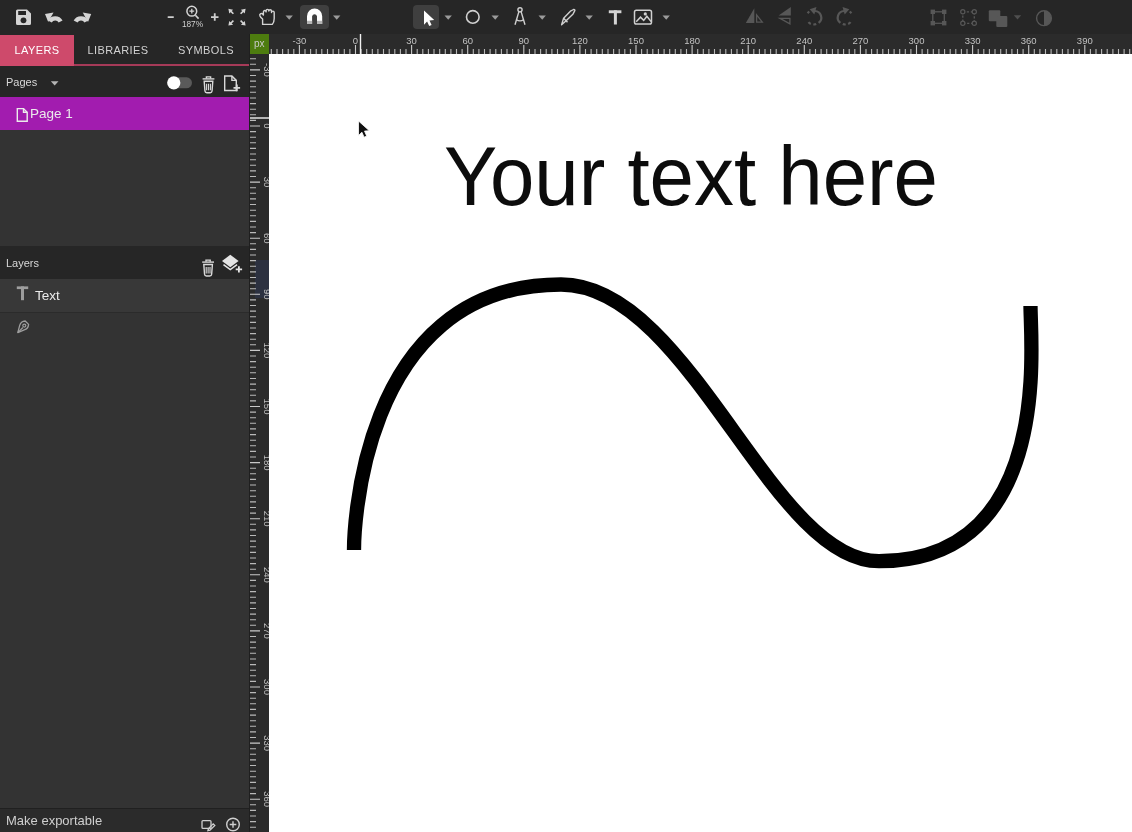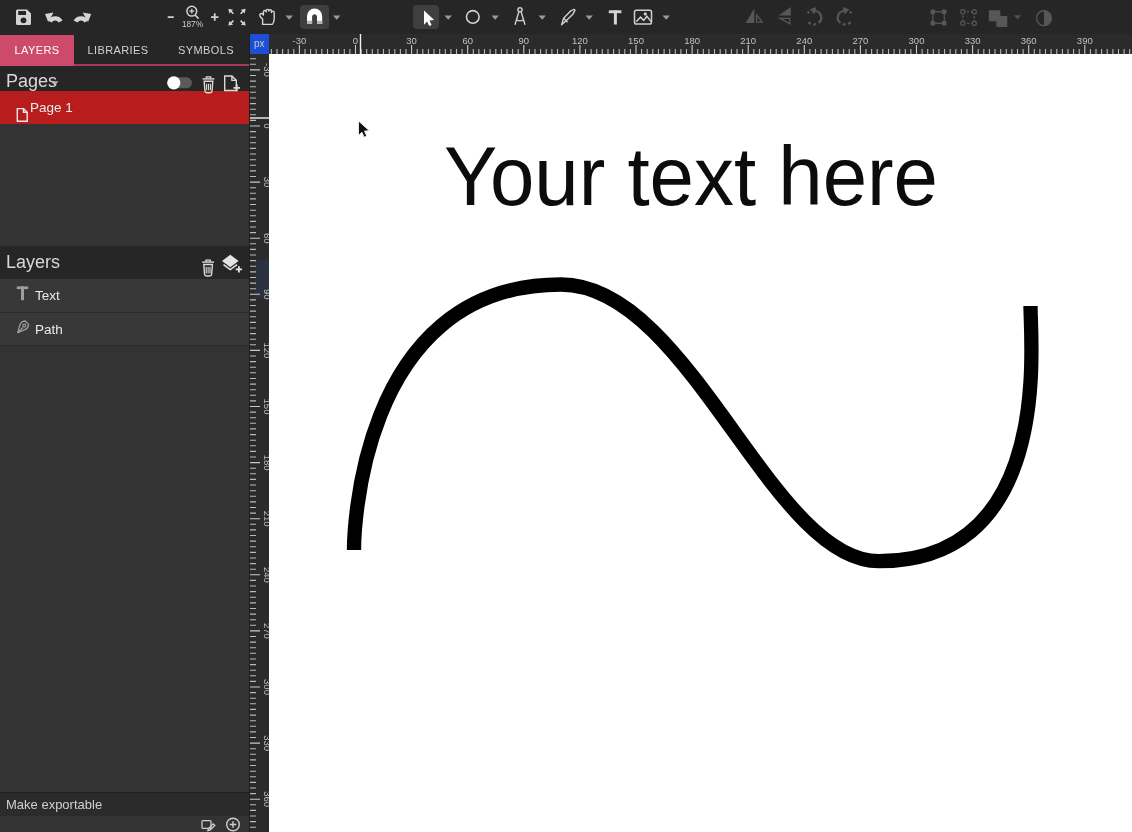--- a/index.html
+++ b/index.html
@@ -9,29 +9,29 @@
   #sidebar{left:0;top:34px;width:250px;height:798px;background:#333333;text-decoration:underline;}
   #tabs{left:0;top:0;width:250px;height:30px;background:#262626;}
   .tab{position:absolute;top:1px;height:29px;display:flex;align-items:center;justify-content:center;
        font-size:11px;letter-spacing:.4px;color:#d2d2d2;}
   #tab1{left:0;width:74px;background:#ce4a6b;color:#ffffff;}
   #tab2{left:74px;width:88px;}
   #tab3{left:162px;width:88px;text-align:center;}
   #tabline{left:0;top:30px;width:250px;height:2px;background:#a63a58;}
   #tabline2{left:0;top:30px;width:74px;height:2px;background:#ce4a6b;}
   #pageshdr{left:0;top:32px;width:250px;height:31px;background:#262626;}
-  #page1row{left:0;top:57px;width:250px;height:33px;background:#b91c1c;}
+  #page1row{left:0;top:63px;width:250px;height:33px;background:#a21caf;}
   #pagesarea{left:0;top:96px;width:250px;height:116px;background:#333333;}
   #layershdr{left:0;top:212px;width:250px;height:33px;background:#262626;}
   #textrow{left:0;top:245px;width:250px;height:34px;background:#383838;border-bottom:1px solid #2b2b2b;box-sizing:border-box;padding-left:41px;}
   #pathrow{left:0;top:279px;width:250px;height:33px;background:#383838;border-bottom:1px solid #2b2b2b;box-sizing:border-box;}
-  #bottombar{left:0;top:758px;width:250px;height:24px;background:#2b2b2b;border-top:1px solid #202020;box-sizing:border-box;padding-left:16px;}
-  .hdrtext{position:absolute;left:6px;top:0;height:100%;display:flex;align-items:center;font-size:18px;color:#d8d8d8;}
+  #bottombar{left:0;top:774px;width:250px;height:24px;background:#2b2b2b;border-top:1px solid #202020;box-sizing:border-box;padding-left:16px;}
+  .hdrtext{position:absolute;left:6px;top:0;height:100%;display:flex;align-items:center;font-size:11px;color:#d8d8d8;}
   .rowtext{position:absolute;left:35px;top:0;height:100%;display:flex;align-items:center;font-size:13.5px;color:#ebebeb;}
-  #corner{left:250px;top:34px;width:19px;height:20px;background:#1d4ed8;color:#c9c9c9;font-size:10px;}
+  #corner{left:250px;top:34px;width:19px;height:20px;background:#4d7c0f;color:#c9c9c9;font-size:10px;}
   #hruler{left:269px;top:34px;width:863px;height:20px;background:#2b2b2b;}
   #vruler{left:250px;top:54px;width:19px;height:778px;background:#2b2b2b;}
   #canvas{left:269px;top:54px;width:863px;height:778px;background:#ffffff;}
   #sideborder{left:249px;top:34px;width:1px;height:798px;background:#1f1f1f;}
 </style>
 </head>
 <body>
 <div id="toolbar" class="abs"></div>
 <svg id="tbsvg" class="abs" style="left:0;top:0;" width="1132" height="34">
 <path d="M17.5,9.5 h9.5 l4,4 v10 a1.5,1.5 0 0 1 -1.5,1.5 h-12 a1.5,1.5 0 0 1 -1.5,-1.5 v-12.5 a1.5,1.5 0 0 1 1.5,-1.5 z" fill="#d4d4d4"></path>
@@ -140,23 +140,20 @@
     </div>
   <div id="page1row" class="abs">
       <span class="rowtext" style="left:30px;">Page 1</span>
     </div>
   <div id="pagesarea" class="abs"></div>
   <div id="layershdr" class="abs">
       <span class="hdrtext">Layers</span>
     </div>
   <div id="textrow" class="abs">
       <span class="rowtext">Text</span>
-    </div>
-  <div id="pathrow" class="abs">
-      <span class="rowtext">Path</span>
     </div>
   <div id="bottombar" class="abs">
       <span class="hdrtext" style="font-size:13px;color:#cfcfcf;">Make exportable</span>
     </div>
 </div>
 <div id="sideborder" class="abs"></div>
 <svg id="sbsvg" class="abs" style="left:0;top:34px;" width="250" height="798">
 <path d="M50.8,47.2 h7.7 l-3.85,4.4 z" fill="#b5b5b5"></path>
 <rect x="167" y="43.3" width="25" height="11" rx="5.5" fill="#5a5a5a"></rect>
 <circle cx="173.8" cy="48.8" r="6.6" fill="#ffffff"></circle>

